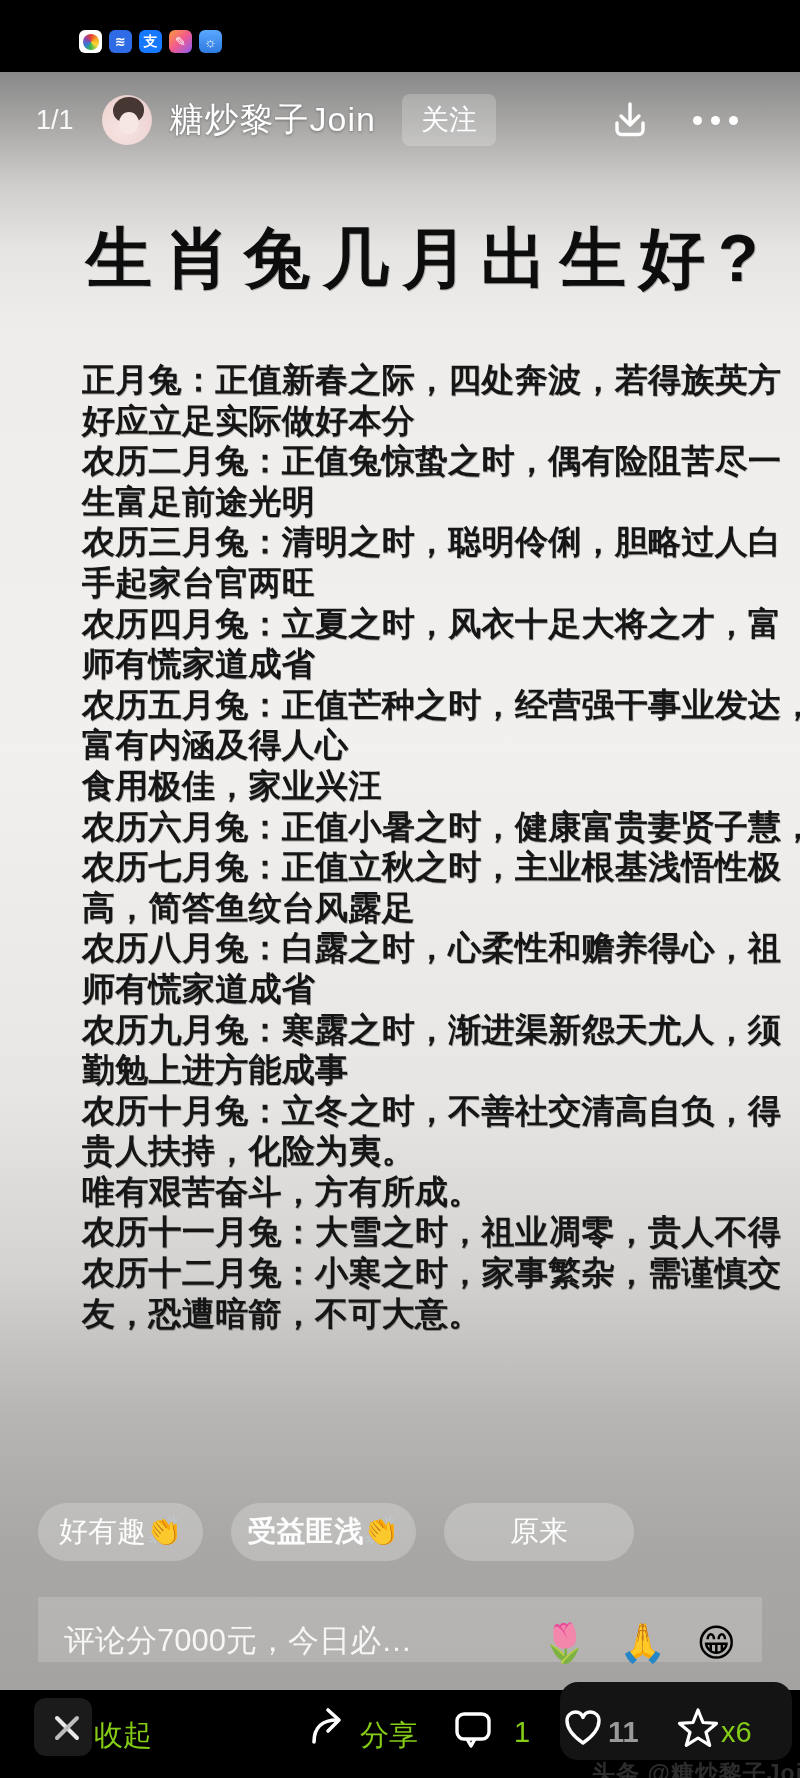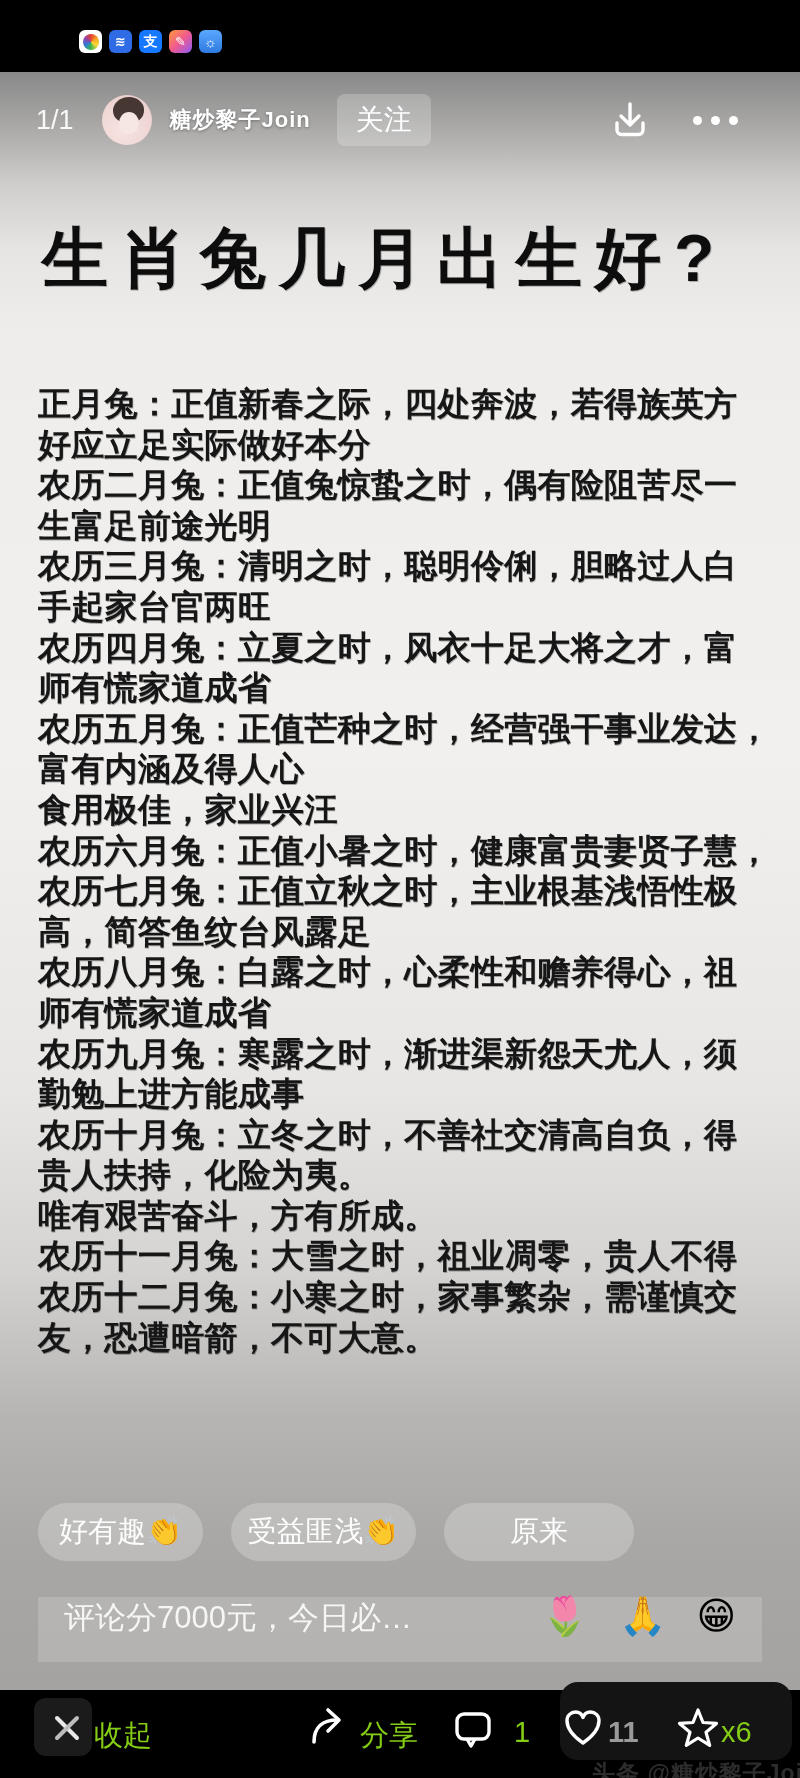--- a/index.html
+++ b/index.html
@@ -40,52 +40,52 @@
   .viewer-header { position:absolute; top:0; left:0; width:780px; height:96px;
     display:flex; align-items:center; padding:0 36px; }
   .page-indicator { color:rgba(255,255,255,0.93); font-size:27px; }
   .avatar { width:50px; height:50px; border-radius:50%; margin-left:28px; position:relative;
     background:radial-gradient(circle at 40% 70%, #f7e3e0, #efd6d4 60%, #e6c9c6); overflow:hidden;
     flex:none; }
   .avatar .hair { position:absolute; top:2px; left:11px; width:31px; height:26px;
     background:#463733; border-radius:52% 48% 46% 46%; }
   .avatar .face { position:absolute; top:17px; left:17px; width:20px; height:22px;
     background:#f6e7e2; border-radius:50%; }
-  .username { color:#fff; font-size:22px; font-weight:bold; margin-left:18px; letter-spacing:1px;
+  .username { color:#fff; font-size:34px; font-weight:normal; margin-left:18px; letter-spacing:1px;
     text-shadow:0 1px 3px rgba(0,0,0,0.35); }
   .follow-btn { margin-left:26px; width:94px; height:52px; border-radius:8px;
     background:rgba(255,255,255,0.22); color:#fff; font-size:28px;
     display:flex; align-items:center; justify-content:center; }
   .header-spacer { flex:1; }
   .download-btn { margin-right:40px; display:flex; }
   .more-btn { display:flex; gap:9px; align-items:center; padding-right:6px; }
   .more-btn i { width:9px; height:9px; border-radius:50%; background:#fff; }
 
   
-  .image-content { position:absolute; top:142px; left:0; width:768px; }
+  .image-content { position:absolute; top:142px; left:0; width:768px;padding-left:44px; }
   .image-title { padding:0 42px; font-size:66px; font-weight:900; color:#0d0d0d;
     letter-spacing:13px; white-space:nowrap;
     text-shadow:1px 1px 0 rgba(0,0,0,0.25); }
-  .image-lines { margin-top:80px; padding:0 38px; }
+  .image-lines { margin-top:56px; padding:0 38px; }
   .image-lines .line { font-size:33px; line-height:40.6px; font-weight:bold; color:#161616;
     letter-spacing:0.3px; white-space:nowrap;
     text-shadow:0.6px 0.6px 0 rgba(20,20,20,0.35); }
 
   
   .chips { position:absolute; top:1431px; left:38px; display:flex; gap:28px; }
   .chip { height:58px; border-radius:30px; background:rgba(255,255,255,0.23);
     color:rgba(255,255,255,0.97); font-size:29px;
     display:flex; align-items:center; justify-content:center; white-space:nowrap; flex:none; }
-  .chip.c1 { width:165px; } .chip.c2 { width:174px; } .chip.c3 { width:185px; }
+  .chip.c1 { width:165px; } .chip.c2 { width:174px; } .chip.c3 { width:185px;font-weight:bold; }
   .chip.c4 { width:190px; }
 
   
   .comment-bar { position:absolute; top:1525px; left:38px; width:724px; height:65px;
     border-radius:0; background:rgba(255,255,255,0.17);
-    display:flex; align-items:flex-start; padding:0 26px; }
+    display:flex; align-items:flex-end; padding:0 26px; }
   .comment-placeholder { color:rgba(255,255,255,0.88); font-size:31px; flex:1;
     white-space:nowrap; overflow:hidden; }
   .comment-emoji { font-size:38px; margin-left:30px; line-height:1; }
 
   
   .bottom-bar { position:absolute; top:1690px; left:0; width:800px; height:88px; background:#000; }
   .bb-left-panel { position:absolute; left:34px; top:8px; width:58px; height:58px;
     border-radius:12px; background:#1b1b1b; }
   .bb-right-panel { position:absolute; left:560px; top:-8px; width:232px; height:78px;
     border-radius:18px; background:#141414; }

